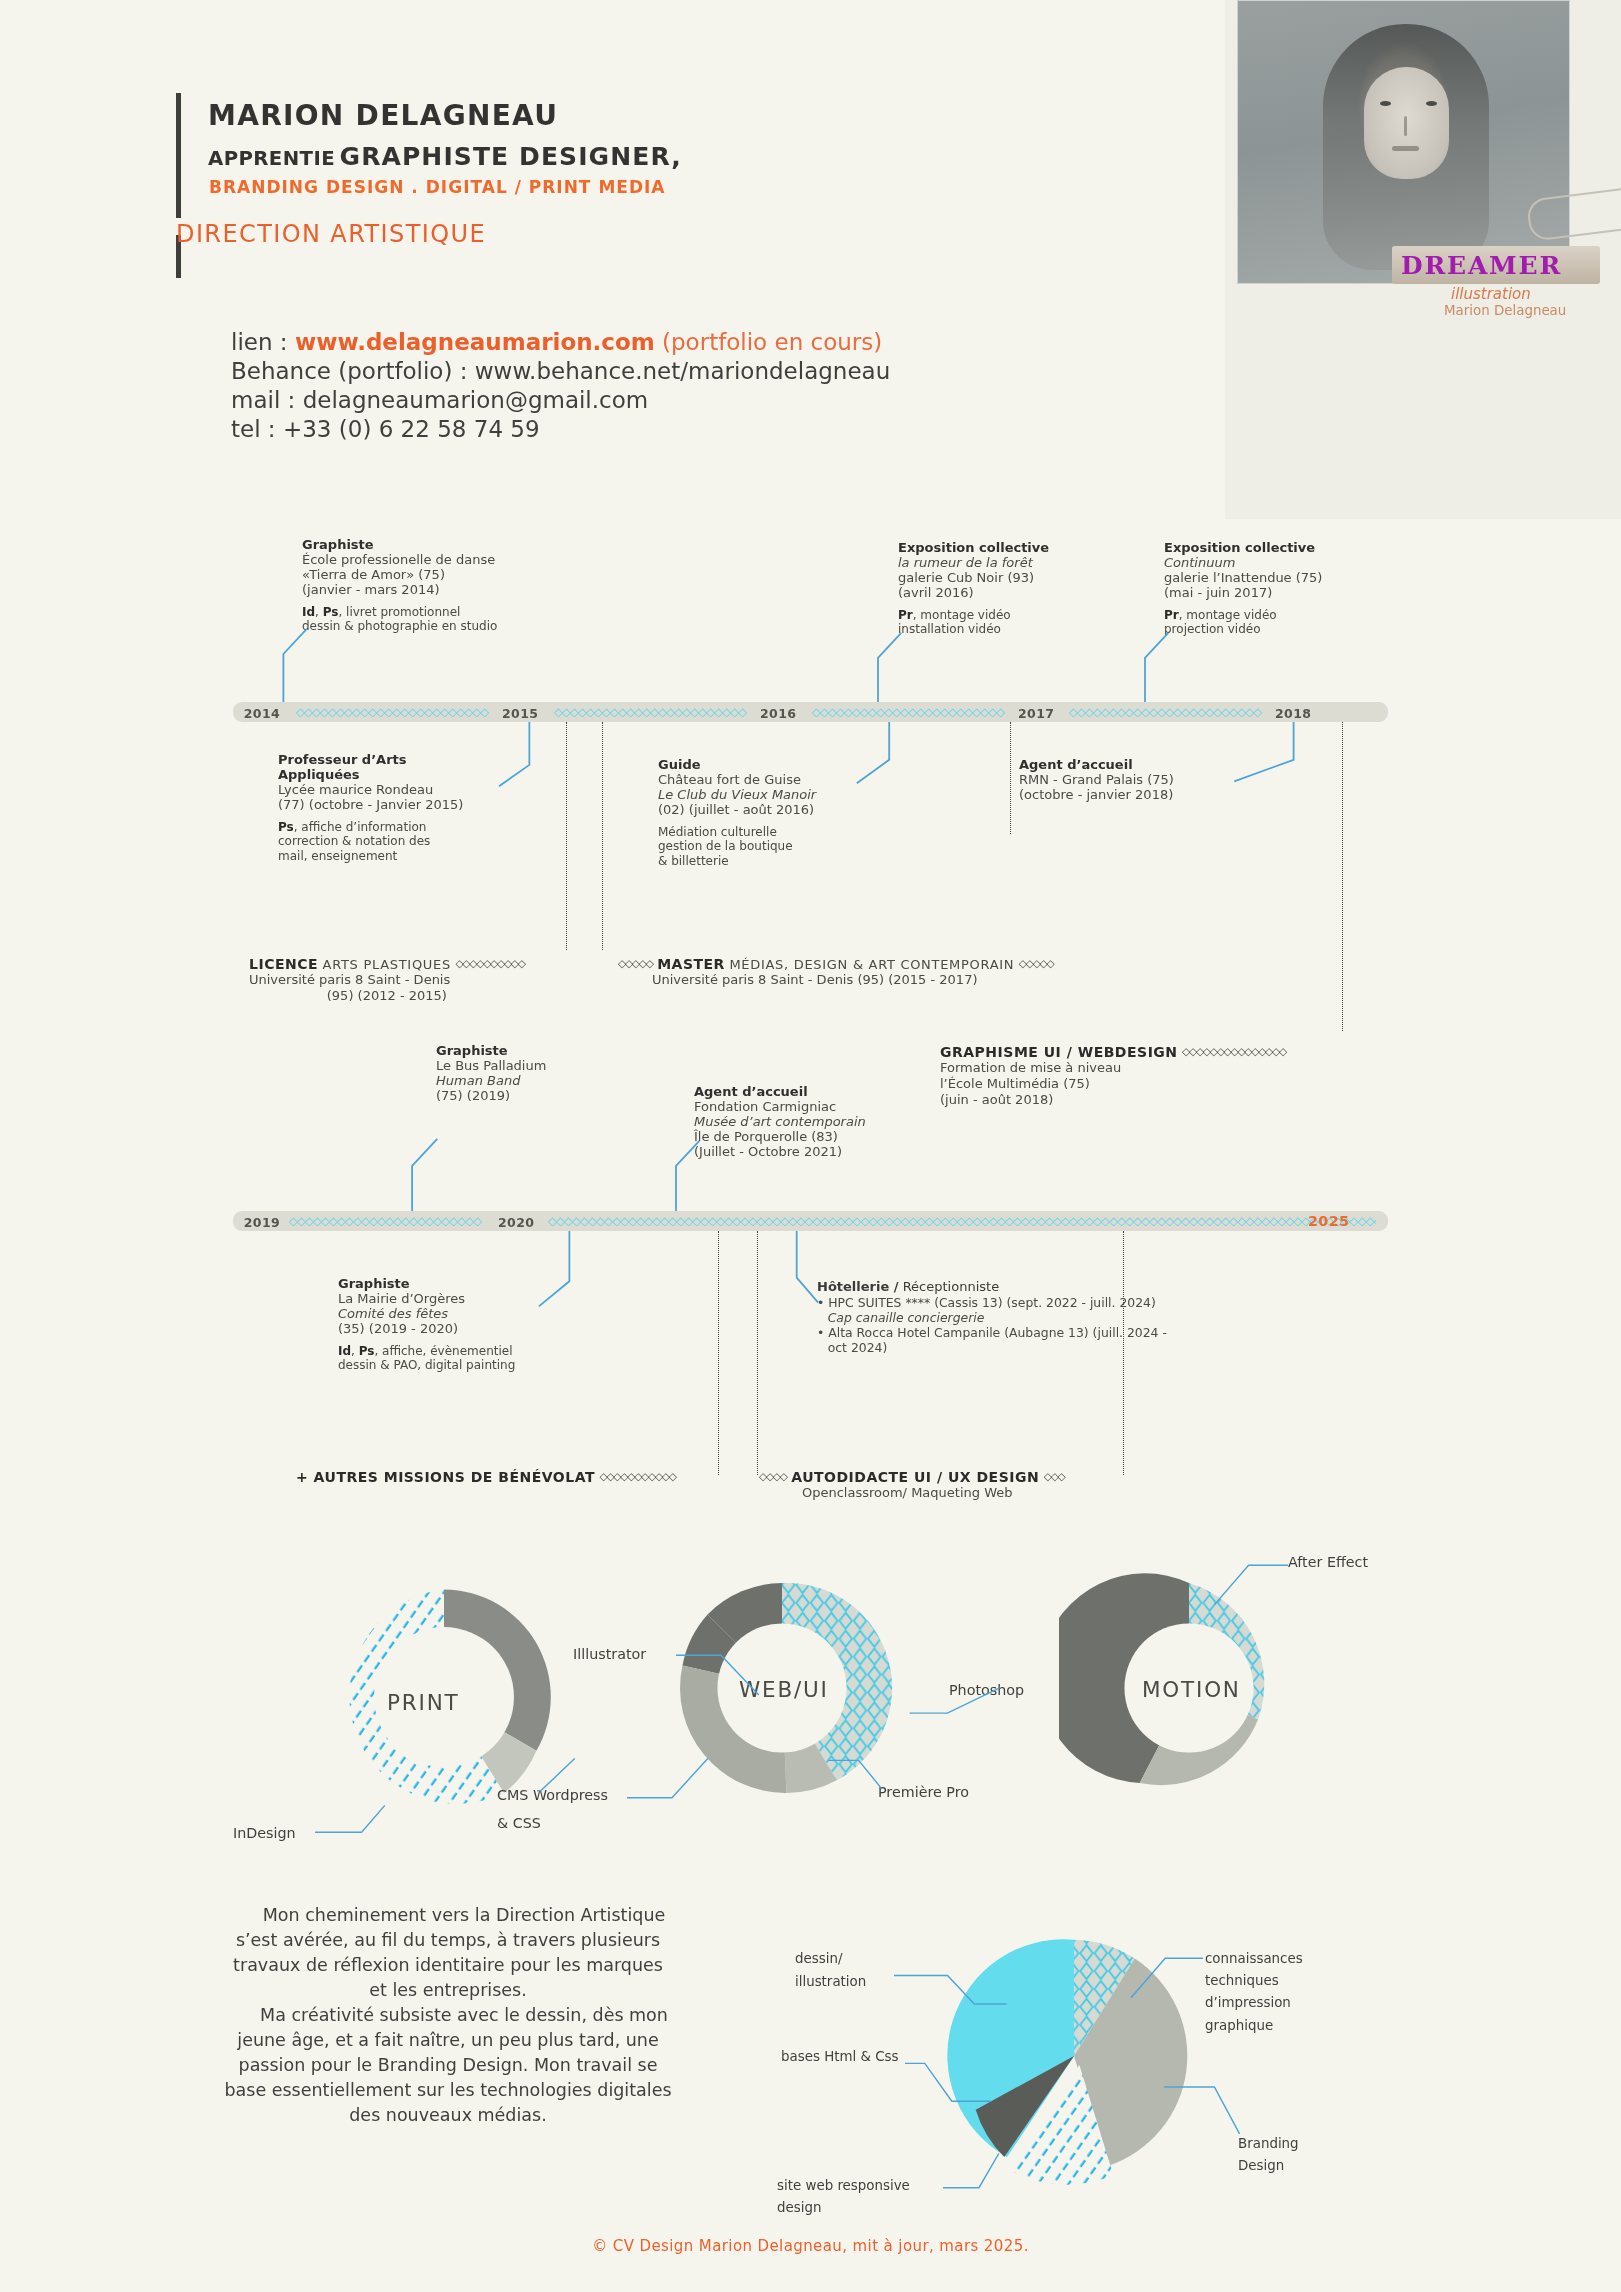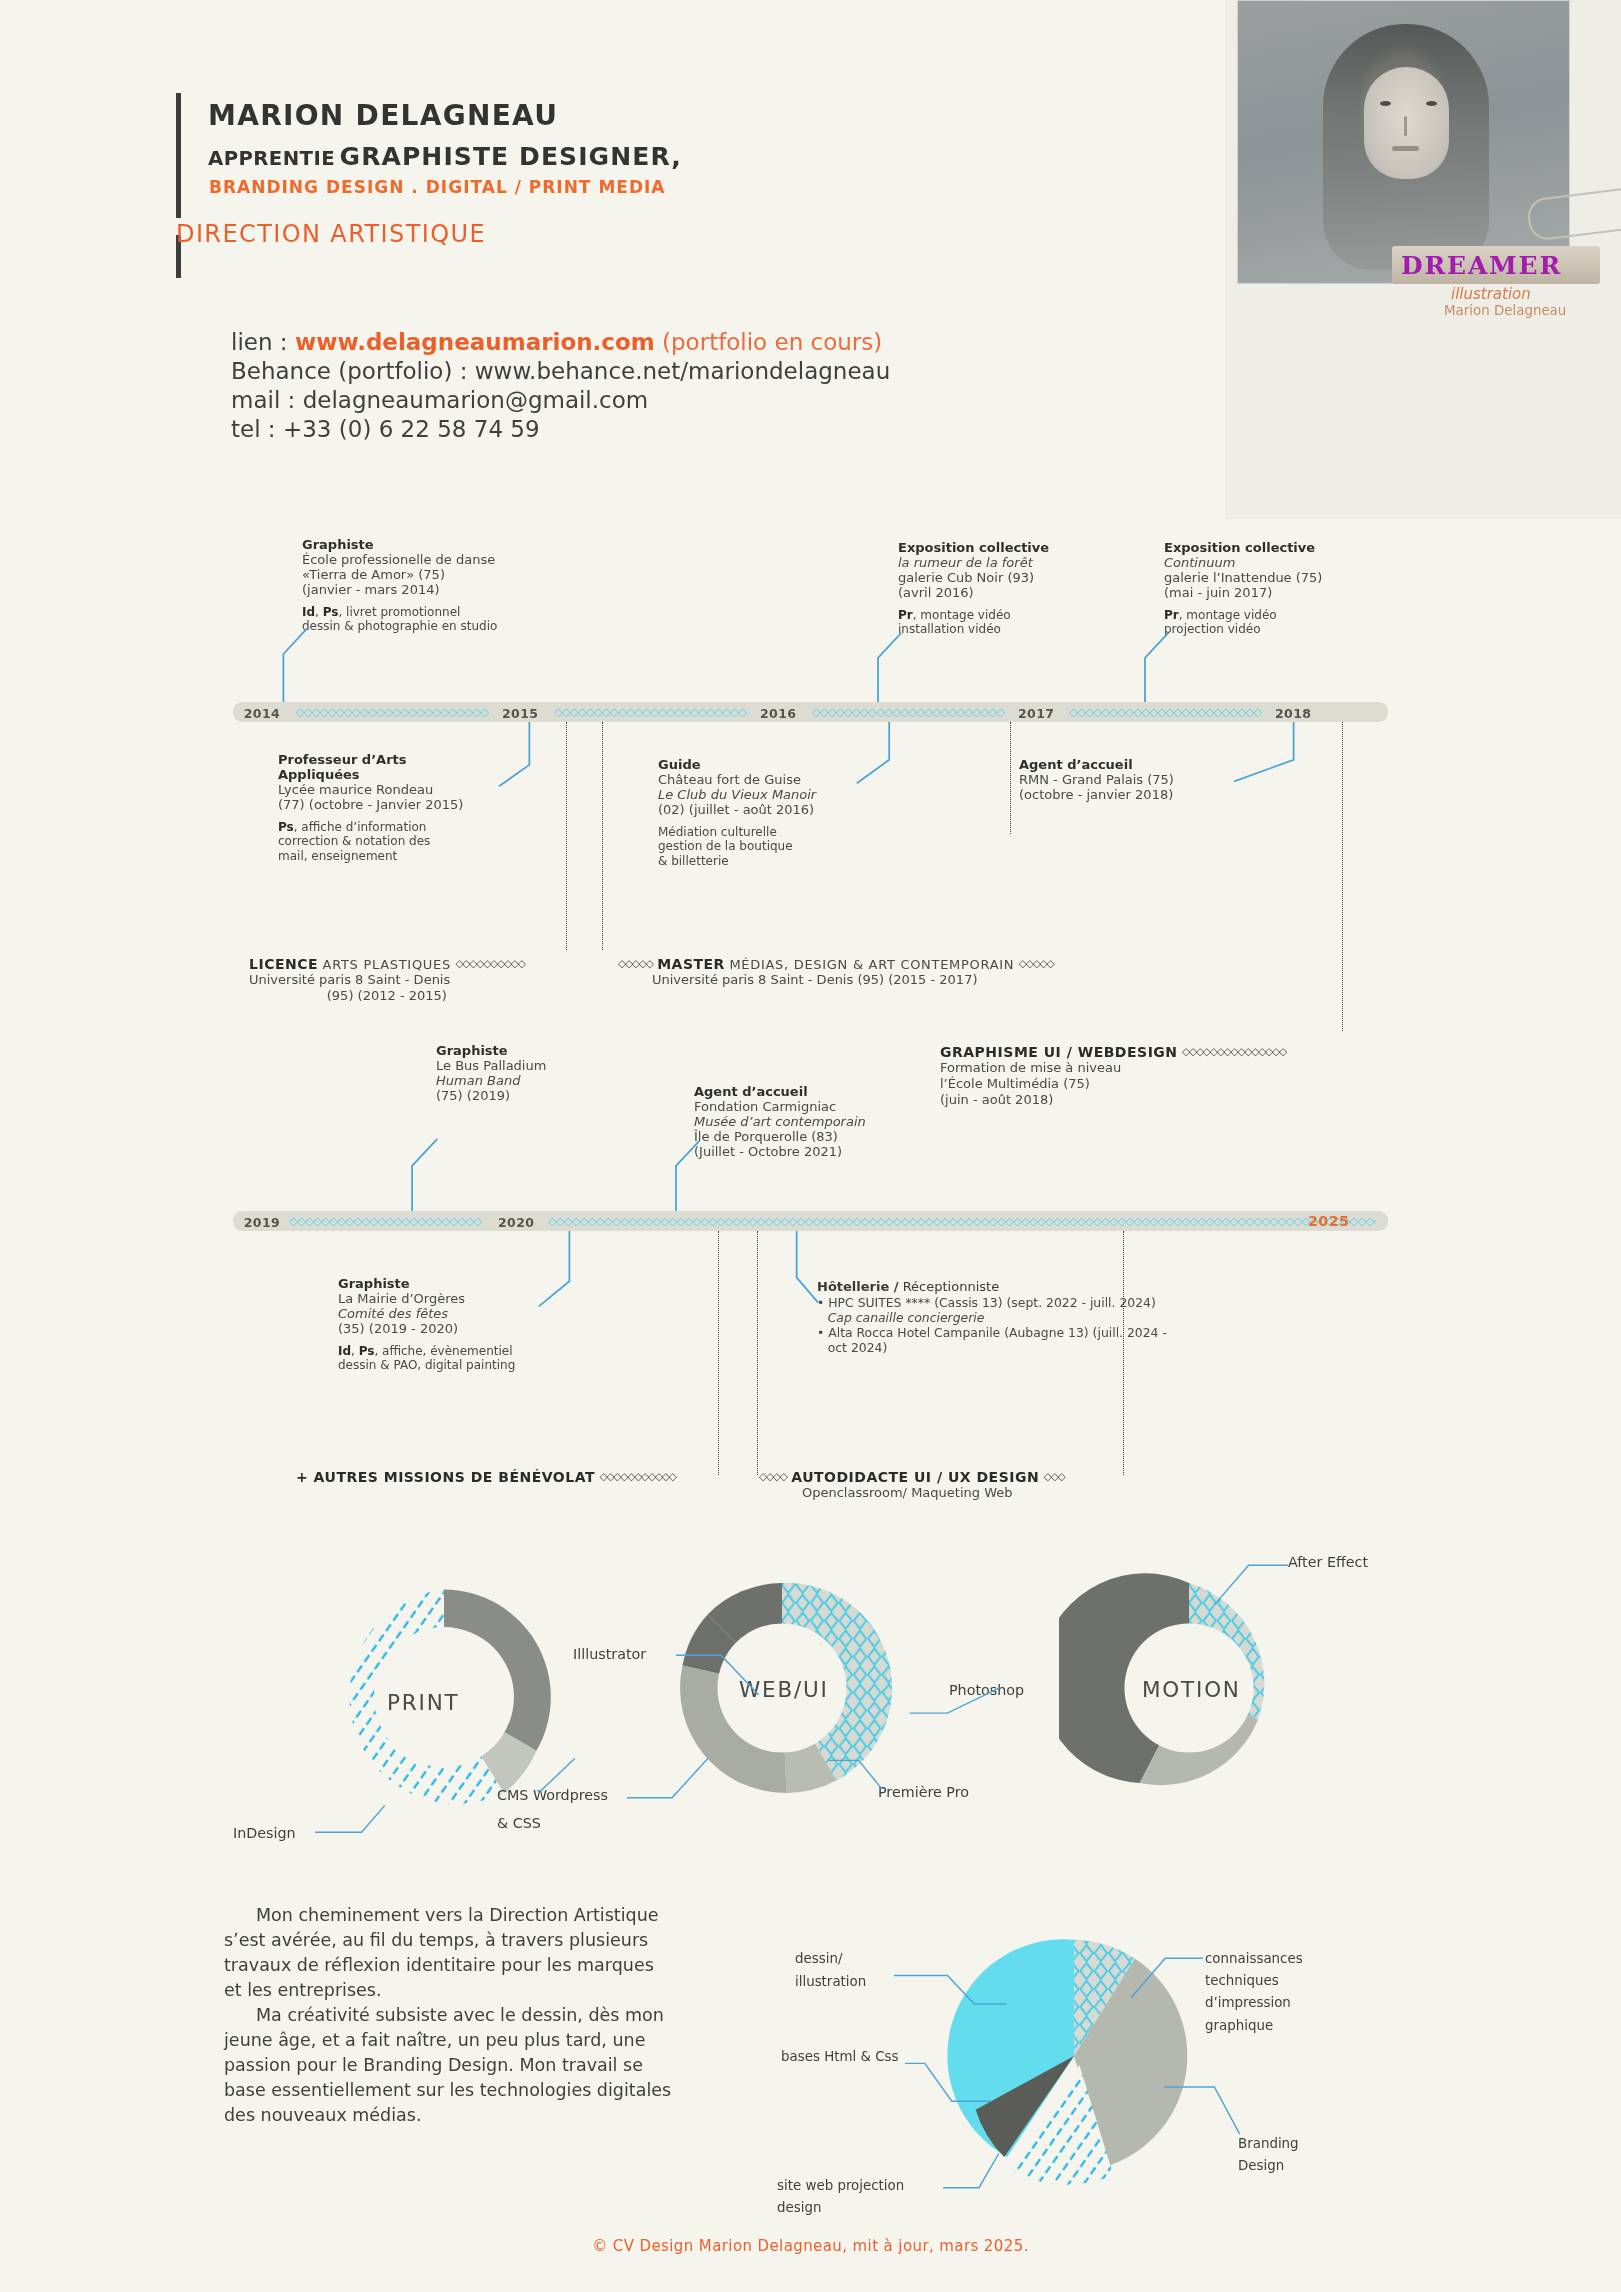--- a/index.html
+++ b/index.html
@@ -71,21 +71,21 @@
   
   .edu{position:absolute;}
   .edu .h{font-size:14px;font-weight:bold;letter-spacing:0.5px;color:#2b2b29;}
   .edu .h2{font-size:13px;letter-spacing:0.7px;color:#4a4a46;}
   .edu .sub{font-size:13px;color:#4a4a46;line-height:16px;}
   .zig-dark{display:inline-block;color:#3d3d3b;font-size:10.7px;letter-spacing:-1.3px;vertical-align:1.8px;}
   
   .donut-label{position:absolute;font-size:14.3px;color:#3f3f3d;}
   .donut-center{position:absolute;font-size:21.5px;letter-spacing:1.8px;color:#4a4a46;}
   
-  #bio{left:224px;top:1903px;width:448px;font-size:17.5px;line-height:25px;color:#3f3f3d;text-align:left;}
+  #bio{left:224px;top:1903px;width:448px;font-size:17.5px;line-height:25px;color:#3f3f3d;text-align:center;}
   #bio p{margin:0;text-indent:32px;}
   
   #footer{left:0;top:2237px;width:1621px;text-align:center;font-size:15px;color:#ee5f2a;letter-spacing:0.4px;}
   svg{display:block;}
 </style>
 </head>
 <body>
 
 <div class="abs" id="header-rule"></div>
 <div class="abs" id="header-rule2"></div>
@@ -428,20 +428,20 @@
   </svg>
 <div class="donut-label abs" style="left:1238px;top:2136px;font-size:13.4px;">Branding</div>
 <div class="donut-label abs" style="left:1238px;top:2158px;font-size:13.4px;">Design</div>
 <svg class="abs" style="left:1164px;top:2051px;width:99px;height:99px;" viewBox="0 0 110 110" width="99" height="99">
     <polyline points="0,40 56,40 84,92" fill="none" stroke="#4da4d6" stroke-width="1.6"></polyline>
   </svg>
 <div class="donut-label abs" style="left:781px;top:2049px;font-size:13.4px;">bases Html &amp; Css</div>
 <svg class="abs" style="left:905px;top:2058px;width:90px;height:63px;" viewBox="0 0 100 70" width="90" height="63">
     <polyline points="0,6 22,6 52,48 96,48" fill="none" stroke="#4da4d6" stroke-width="1.6"></polyline>
   </svg>
-<div class="donut-label abs" style="left:777px;top:2178px;font-size:13.4px;">site web projection</div>
+<div class="donut-label abs" style="left:777px;top:2178px;font-size:13.4px;">site web responsive</div>
 <div class="donut-label abs" style="left:777px;top:2200px;font-size:13.4px;">design</div>
 <svg class="abs" style="left:943px;top:2148px;width:99px;height:47px;" viewBox="0 0 110 52" width="99" height="47">
     <polyline points="0,44 40,44 62,6" fill="none" stroke="#4da4d6" stroke-width="1.6"></polyline>
   </svg>
 
 <div class="abs" id="footer">© CV Design Marion Delagneau, mit à jour, mars 2025.</div>
 
 
 </body></html>

